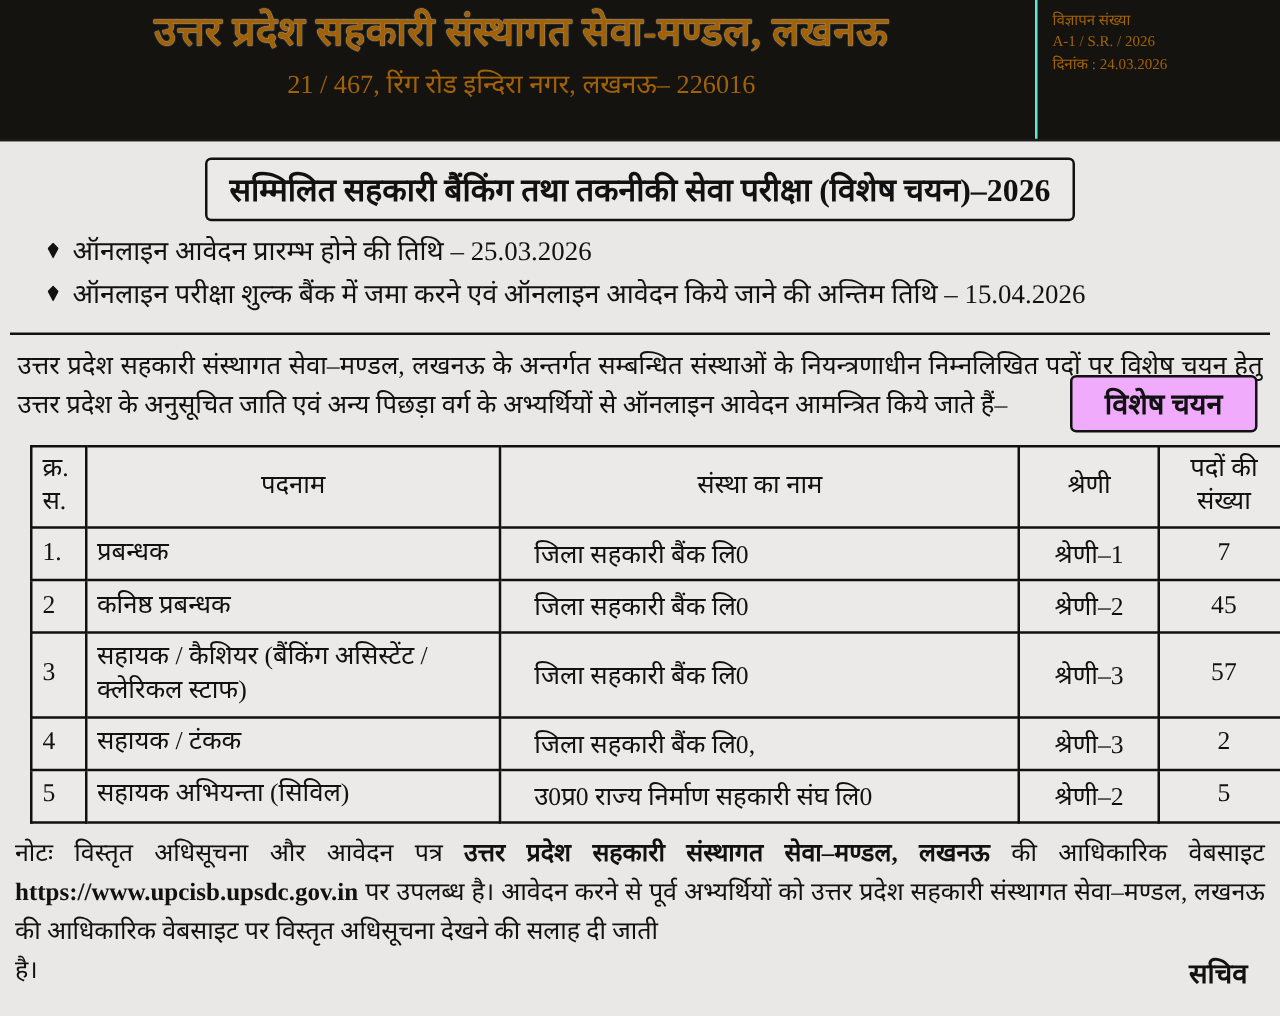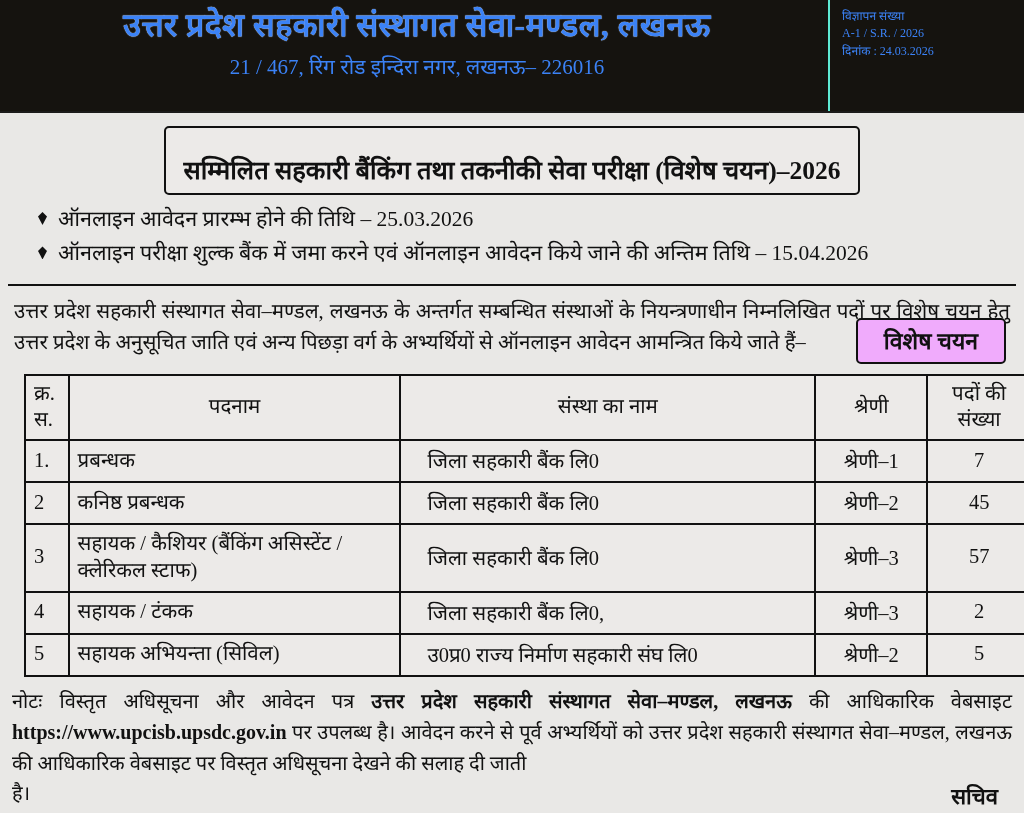--- a/index.html
+++ b/index.html
@@ -13,21 +13,21 @@
     position:relative;
     width:1024px; height:813px;
     background:#e9e8e6;
     overflow:hidden;
   }
 
   
   .header {
     display:flex;
     background:#15130f;
-    color:#3b82f6;
+    color:#a16207;
     border-bottom:2px solid #1b1b1b;
     height:113px;
   }
   .header-left {
     flex:1 1 auto;
     padding:6px 10px 4px 16px;
     text-align:center;
   }
   .org-name {
     font-size:32px;
@@ -58,21 +58,21 @@
   }
 
   .title-row {
     display:flex;
     justify-content:center;
     padding:13px 0 8px 0;
   }
   .title-box {
     border:2px solid #111;
     border-radius:5px;
-    padding:24px 18px 7px 18px;
+    padding:6px 18px 7px 18px;
     font-size:25.5px;
     font-weight:bold;
     white-space:nowrap;
     background:#eceae8;
   }
 
   .dates {
     padding:2px 0 6px 34px;
   }
   .date-item {

